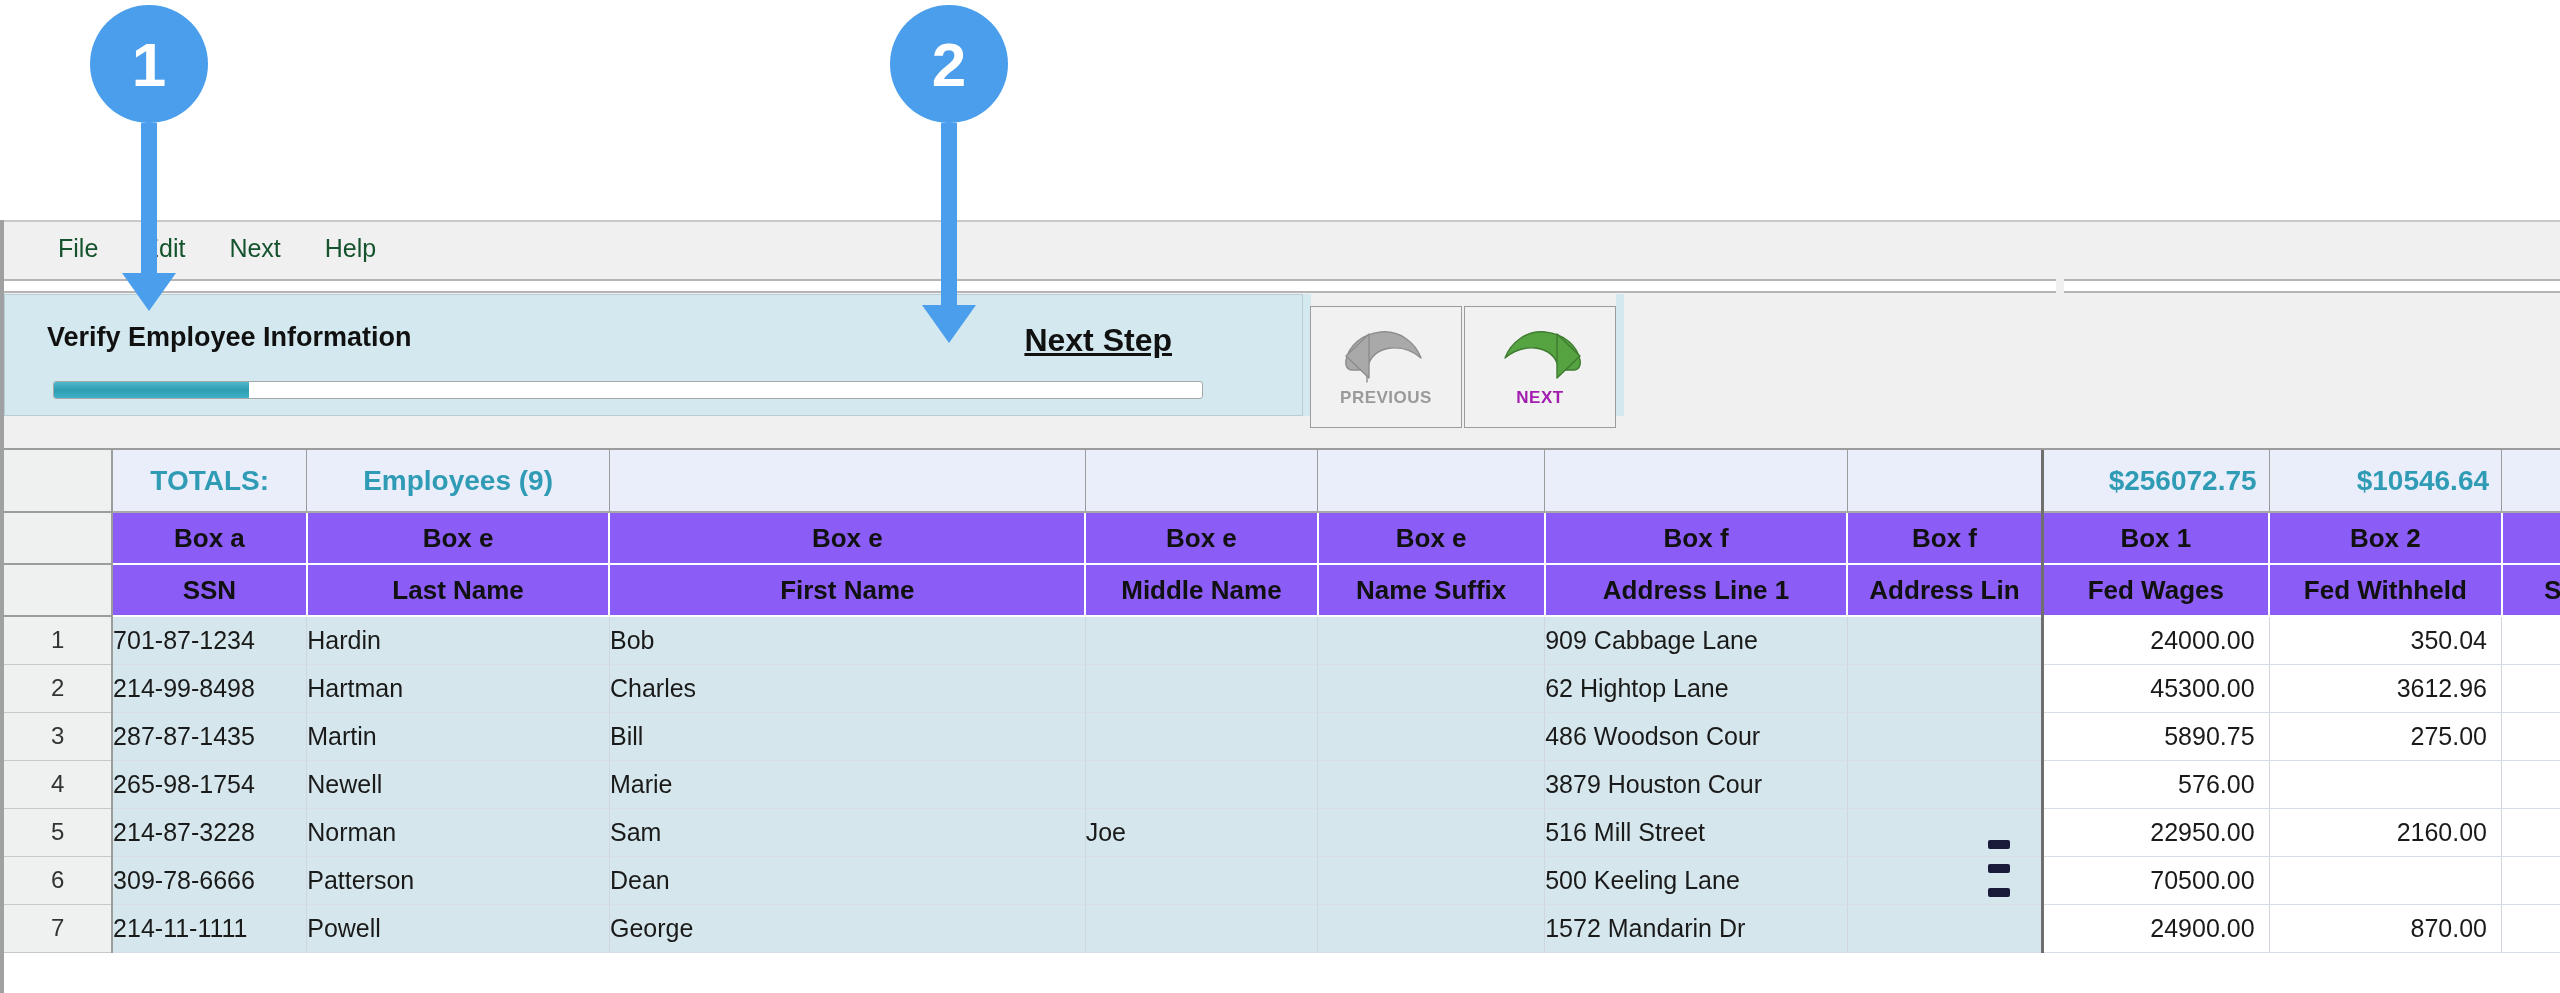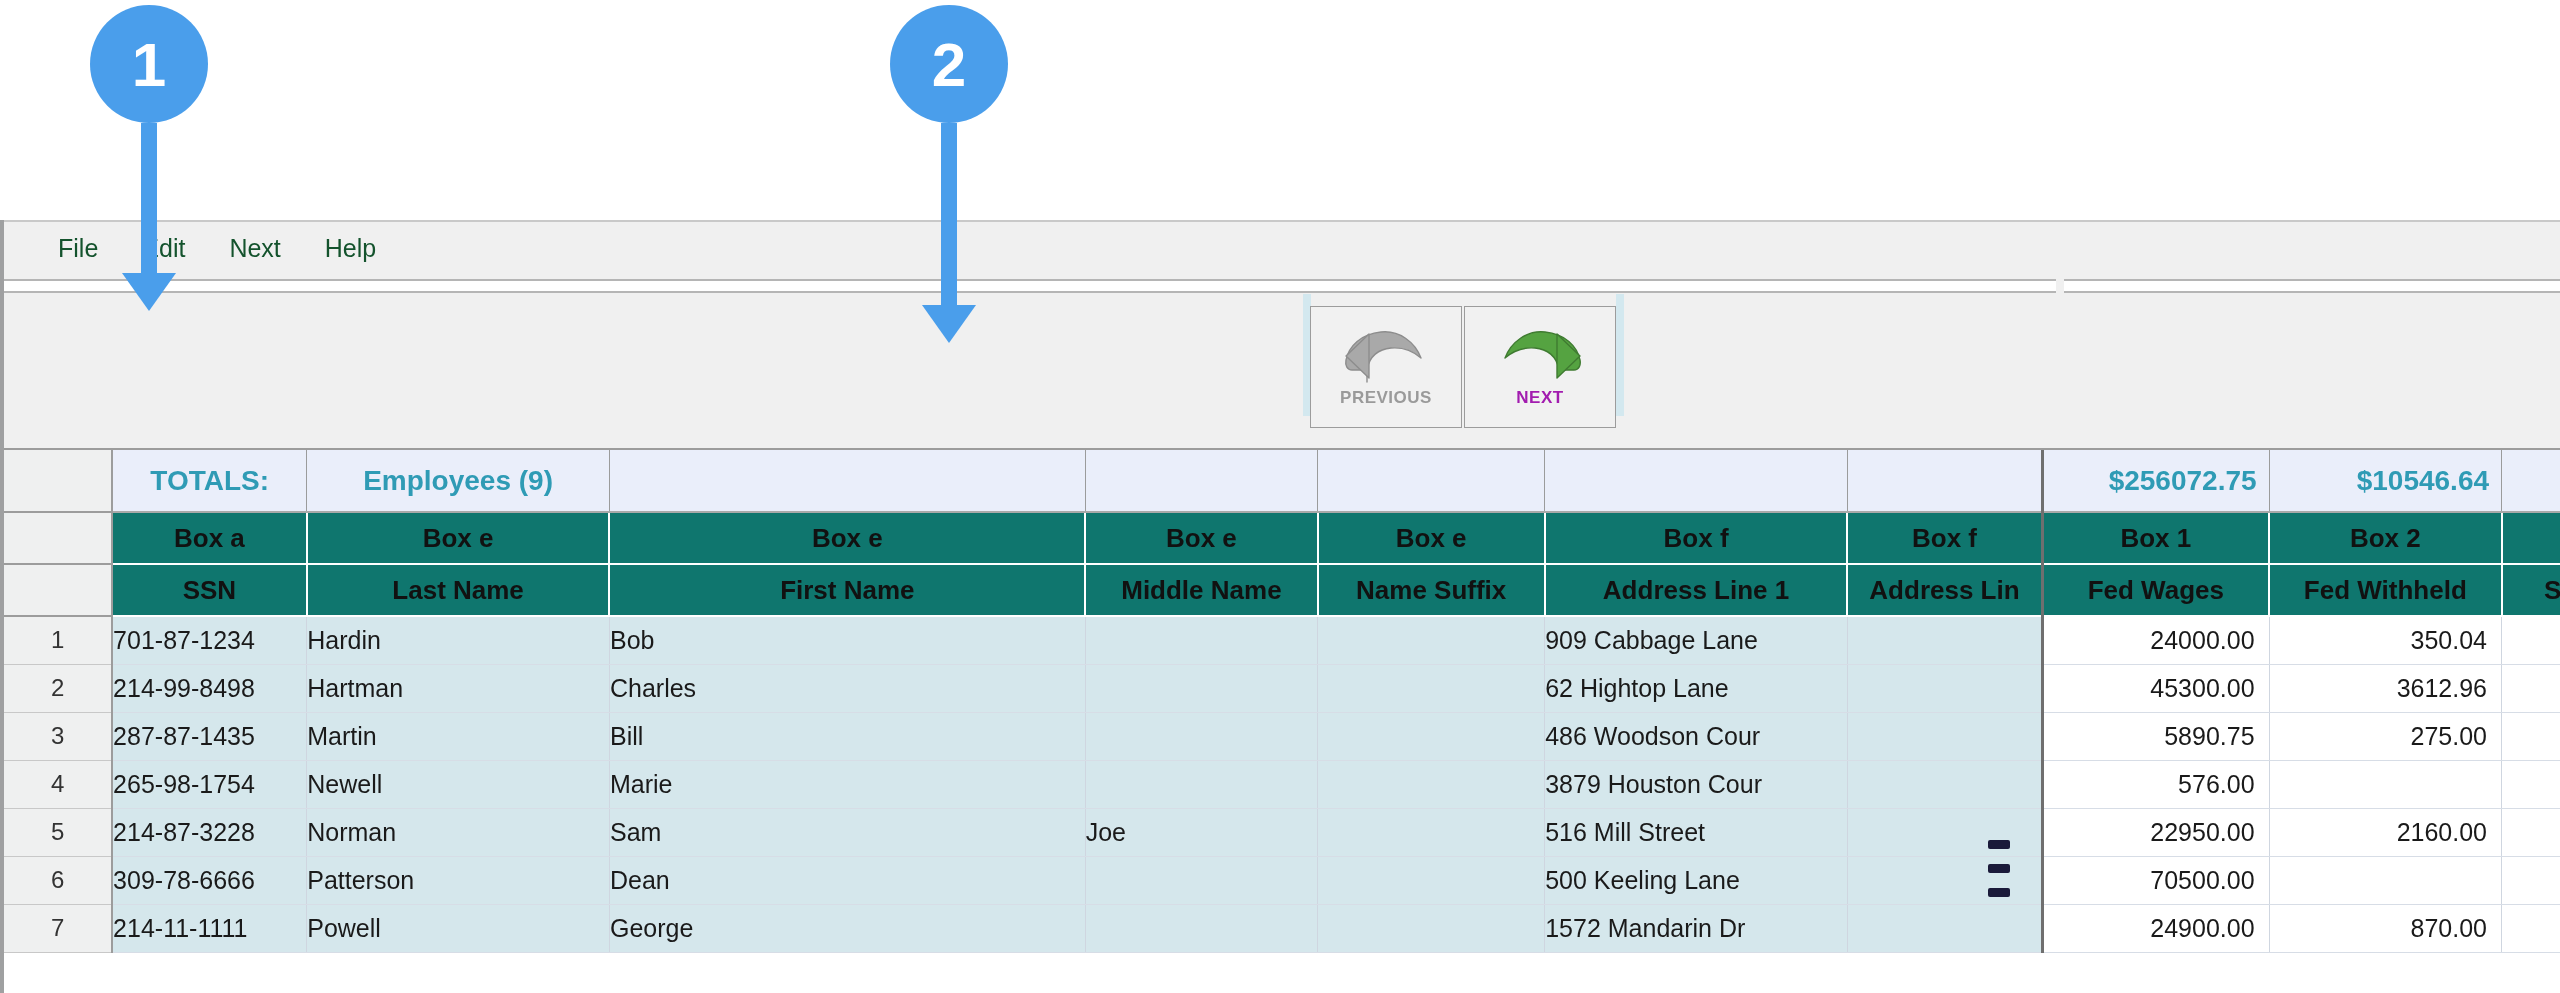--- a/index.html
+++ b/index.html
@@ -153,21 +153,21 @@
     height:62px;
     color:#2f9bb5;
     font-size:28px;font-weight:bold;
     text-align:center;
   }
   .tot.lbl{text-align:center;}
   .tot.num{text-align:right;padding-right:12px;padding-left:32px;}
 
   
   .gh{
-    background:#0f766e;
+    background:#8b5cf6;
     border-right:2px solid #ffffff;
     border-bottom:2px solid #ffffff;
     color:#111;
     font-weight:bold;
     text-align:center;
     height:52px;
     font-size:26px;
   }
   .gh2{height:52px;font-size:26px;}
 
@@ -233,20 +233,27 @@
     <div class="menu-item">Help</div>
   </div>
 
   <div class="menu-sep">
     <div class="strip"></div>
     <div class="strip2"></div>
   </div>
 
   <div class="wizard-row">
 
+    <div class="step-panel">
+      <div class="step-title">Verify Employee Information</div>
+      <div class="next-step-link">Next Step</div>
+      <div class="progress-track">
+        <div class="progress-fill" id="progress-fill" style="width: 17%;"></div>
+      </div>
+    </div>
 
     <div class="tb-sep" style="left:1299px;"></div>
 
     <div class="tb disabled" id="btn-previous">
       <div class="tb-icon">
         <svg width="86" height="58" viewBox="0 0 86 58" aria-hidden="true">
           <path d="M38 4 C18 6 6 18 3 32 C2 37 4 42 9 42 L24 42 L24 54 L24 54 L24 42 C26 28 36 21 48 20 C60 19 70 23 78 30 C72 14 56 2 38 4 Z" fill="#a9a9a9" stroke="#8d8d8d" stroke-width="1.4" stroke-linejoin="round"></path>
           <path d="M26 6 L3 28 L26 50 Z" fill="#a9a9a9" stroke="#8d8d8d" stroke-width="1.4" stroke-linejoin="round"></path>
         </svg>
       </div>

